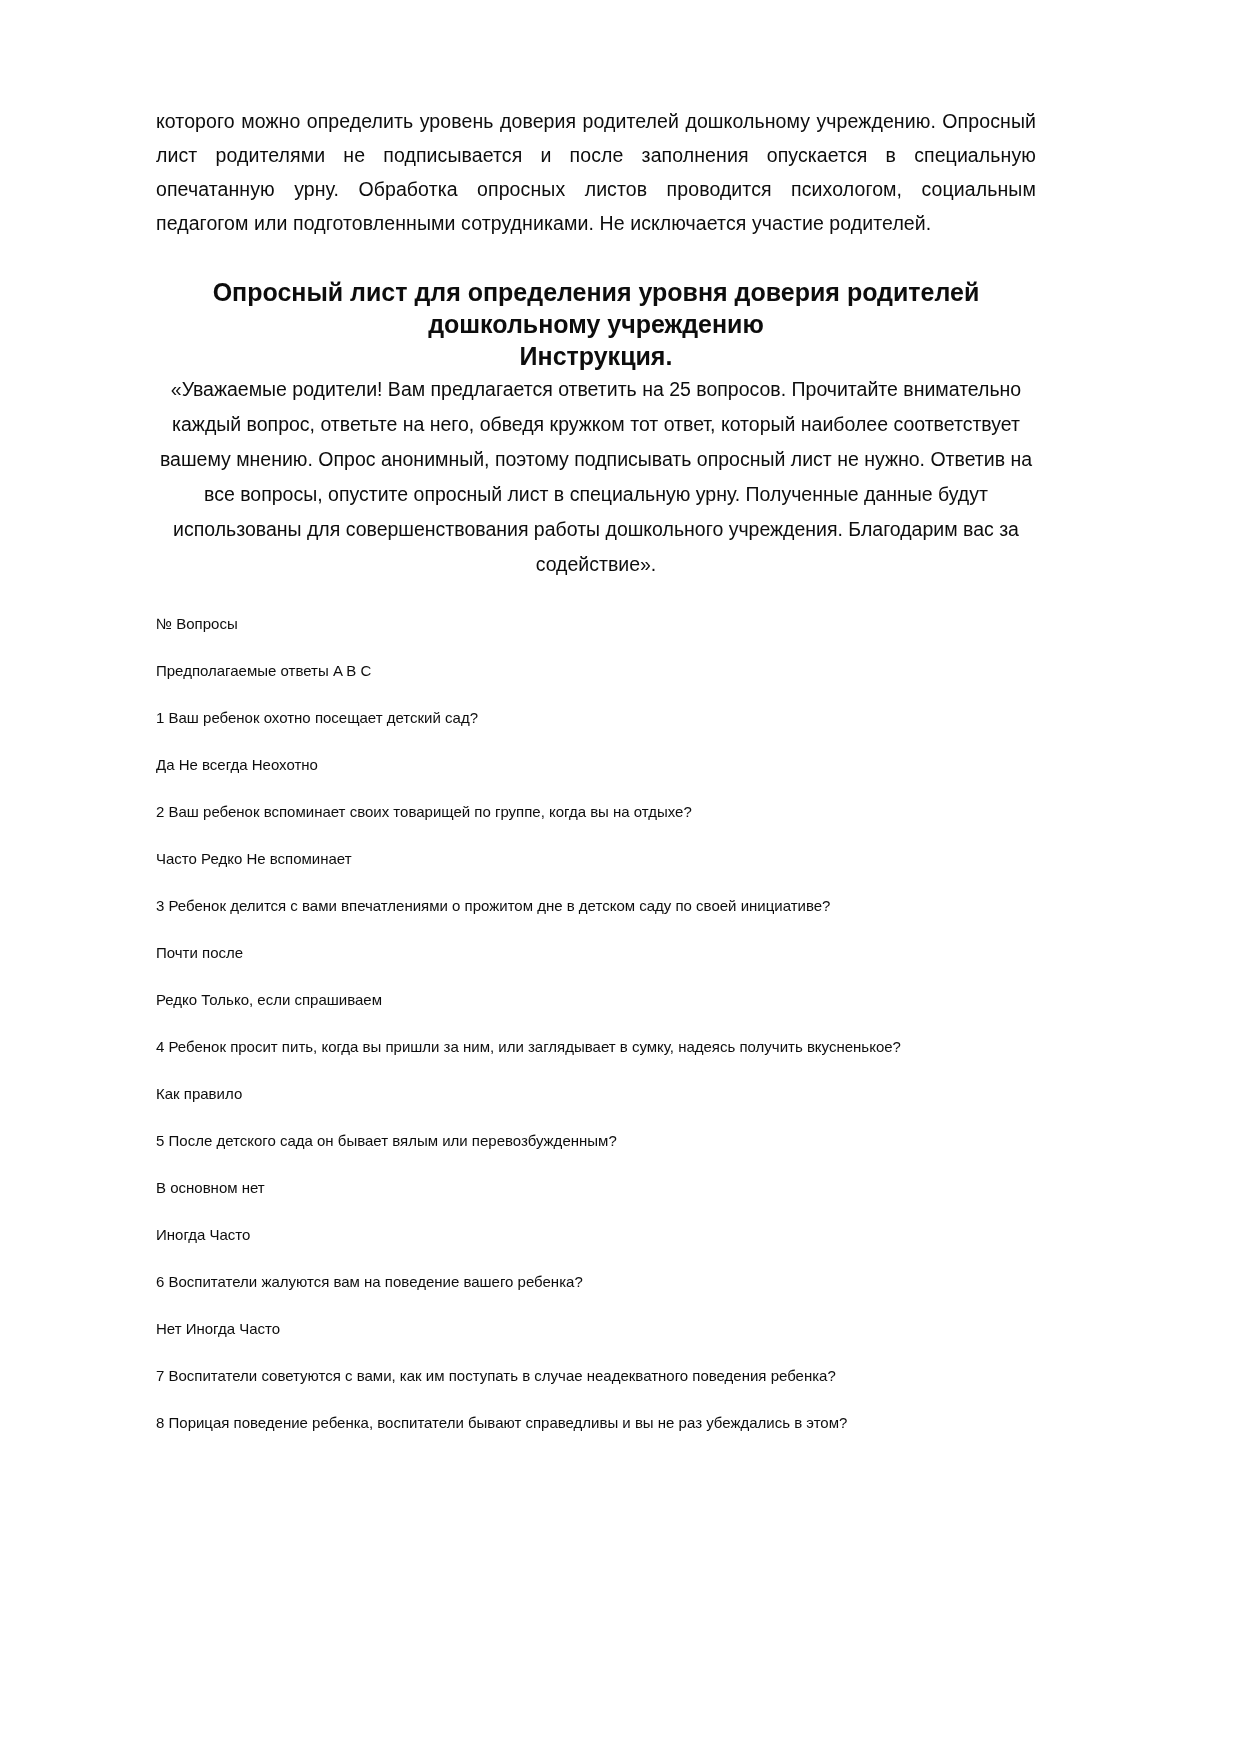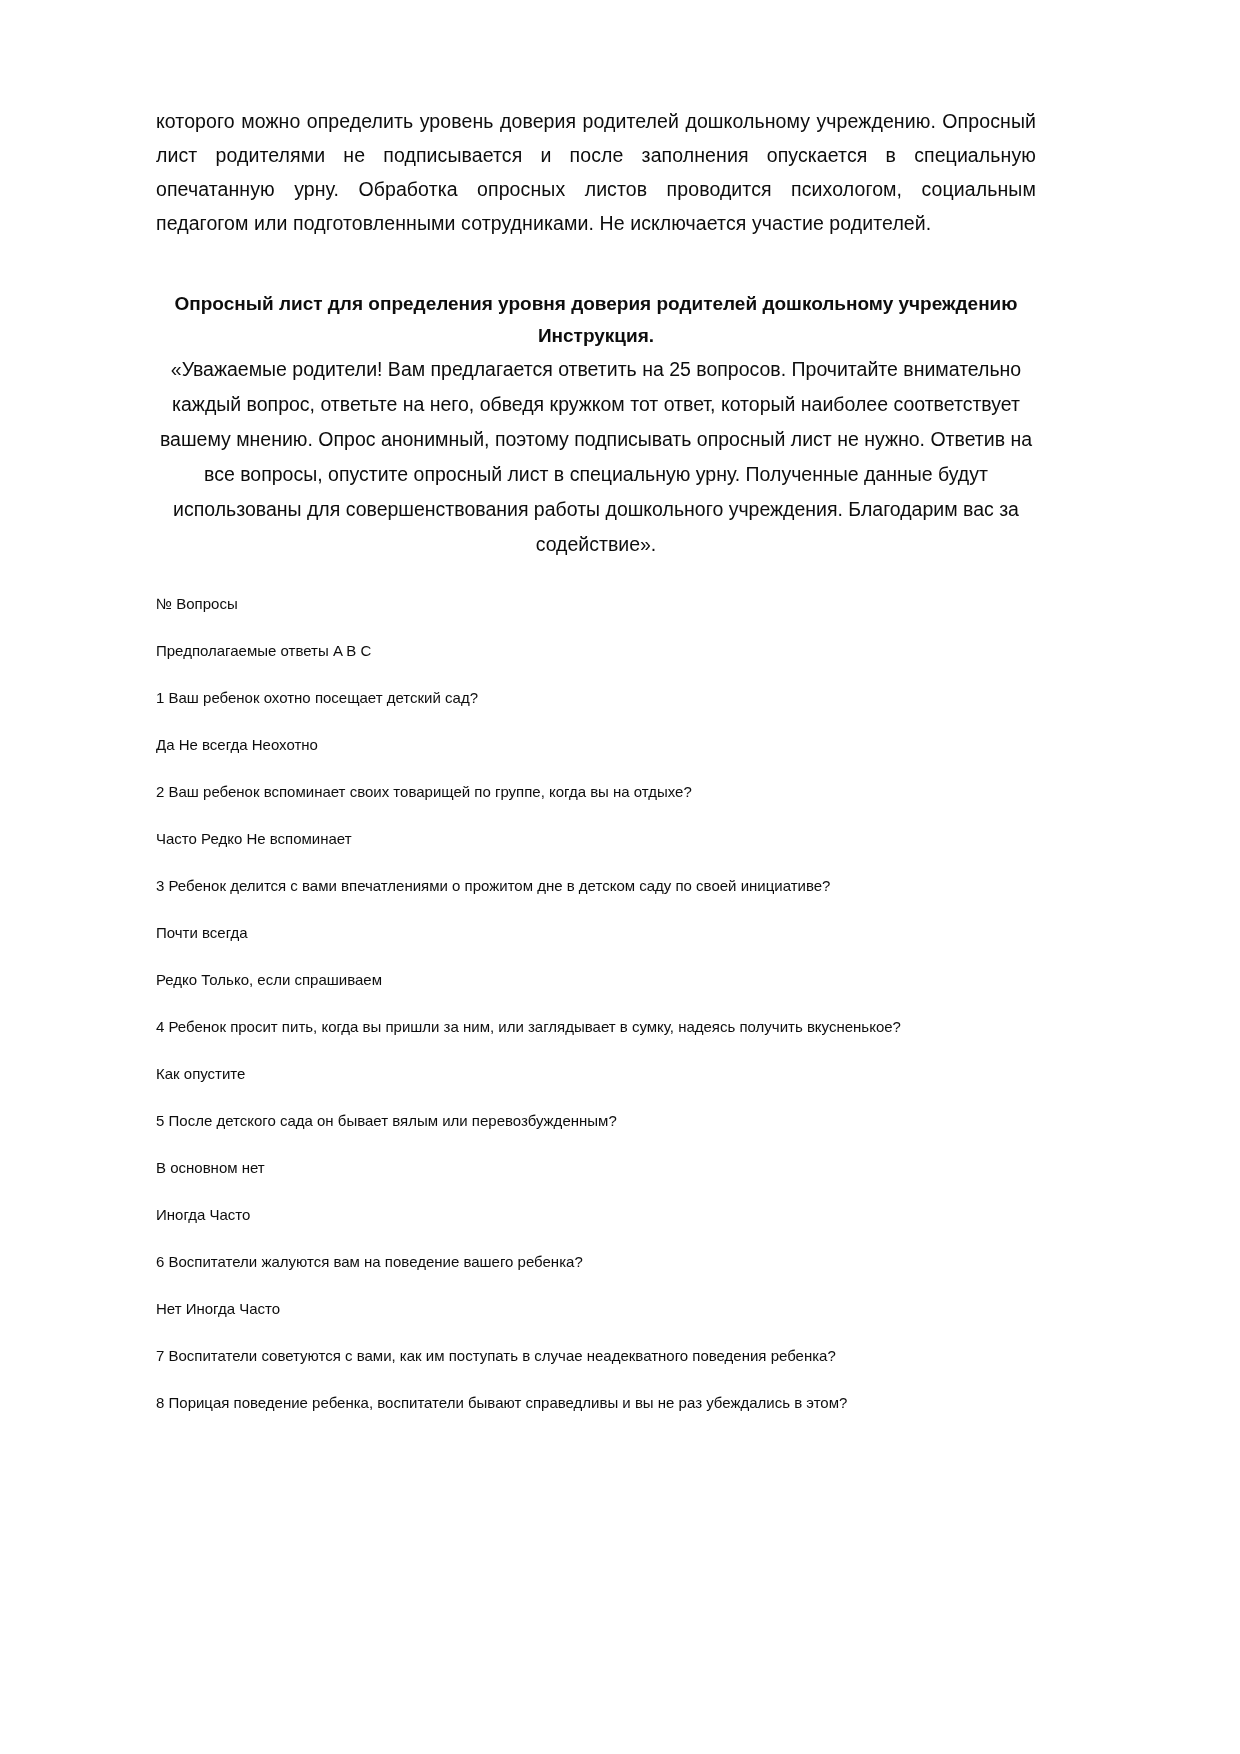--- a/index.html
+++ b/index.html
@@ -31,23 +31,23 @@
   }
   .intro-par {
     text-align: justify;
     font-size: 19.5px;
     line-height: 34px;
     letter-spacing: 0.1px;
   }
   .heading {
     text-align: center;
     font-weight: bold;
-    font-size: 19px;
+    font-size: 25px;
     line-height: 32px;
-    margin-top: 48px;
+    margin-top: 36px;
   }
   .heading .line2 {
     display: block;
   }
   .instruction {
     text-align: center;
     font-size: 19.5px;
     line-height: 35px;
   }
   .qa-list {
@@ -79,24 +79,24 @@
     <p class="instruction">«Уважаемые родители! Вам предлагается ответить на 25 вопросов. Прочитайте внимательно каждый вопрос, ответьте на него, обведя кружком тот ответ, который наиболее соответствует вашему мнению. Опрос анонимный, поэтому подписывать опросный лист не нужно. Ответив на все вопросы, опустите опросный лист в специальную урну. Полученные данные будут использованы для совершенствования работы дошкольного учреждения. Благодарим вас за содействие».</p>
 
     <div class="qa-list">
         <p class="qa-line wrap">№ Вопросы</p>
         <p class="qa-line wrap">Предполагаемые ответы A B C</p>
         <p class="qa-line wrap">1 Ваш ребенок охотно посещает детский сад?</p>
         <p class="qa-line wrap">Да Не всегда Неохотно</p>
         <p class="qa-line wrap">2 Ваш ребенок вспоминает своих товарищей по группе, когда вы на отдыхе?</p>
         <p class="qa-line wrap">Часто Редко Не вспоминает</p>
         <p class="qa-line wrap">3 Ребенок делится с вами впечатлениями о прожитом дне в детском саду по своей инициативе?</p>
-        <p class="qa-line wrap">Почти всегда</p>
+        <p class="qa-line wrap">Почти после</p>
         <p class="qa-line wrap">Редко Только, если спрашиваем</p>
         <p class="qa-line wrap">4 Ребенок просит пить, когда вы пришли за ним, или заглядывает в сумку, надеясь получить вкусненькое?</p>
-        <p class="qa-line wrap">Как опустите</p>
+        <p class="qa-line wrap">Как правило</p>
         <p class="qa-line wrap">5 После детского сада он бывает вялым или перевозбужденным?</p>
         <p class="qa-line wrap">В основном нет</p>
         <p class="qa-line wrap">Иногда Часто</p>
         <p class="qa-line wrap">6 Воспитатели жалуются вам на поведение вашего ребенка?</p>
         <p class="qa-line wrap">Нет Иногда Часто</p>
         <p class="qa-line wrap">7 Воспитатели советуются с вами, как им поступать в случае неадекватного поведения ребенка?</p>
         <p class="qa-line wrap">8 Порицая поведение ребенка, воспитатели бывают справедливы и вы не раз убеждались в этом?</p>
       </div>
 
   </div>

